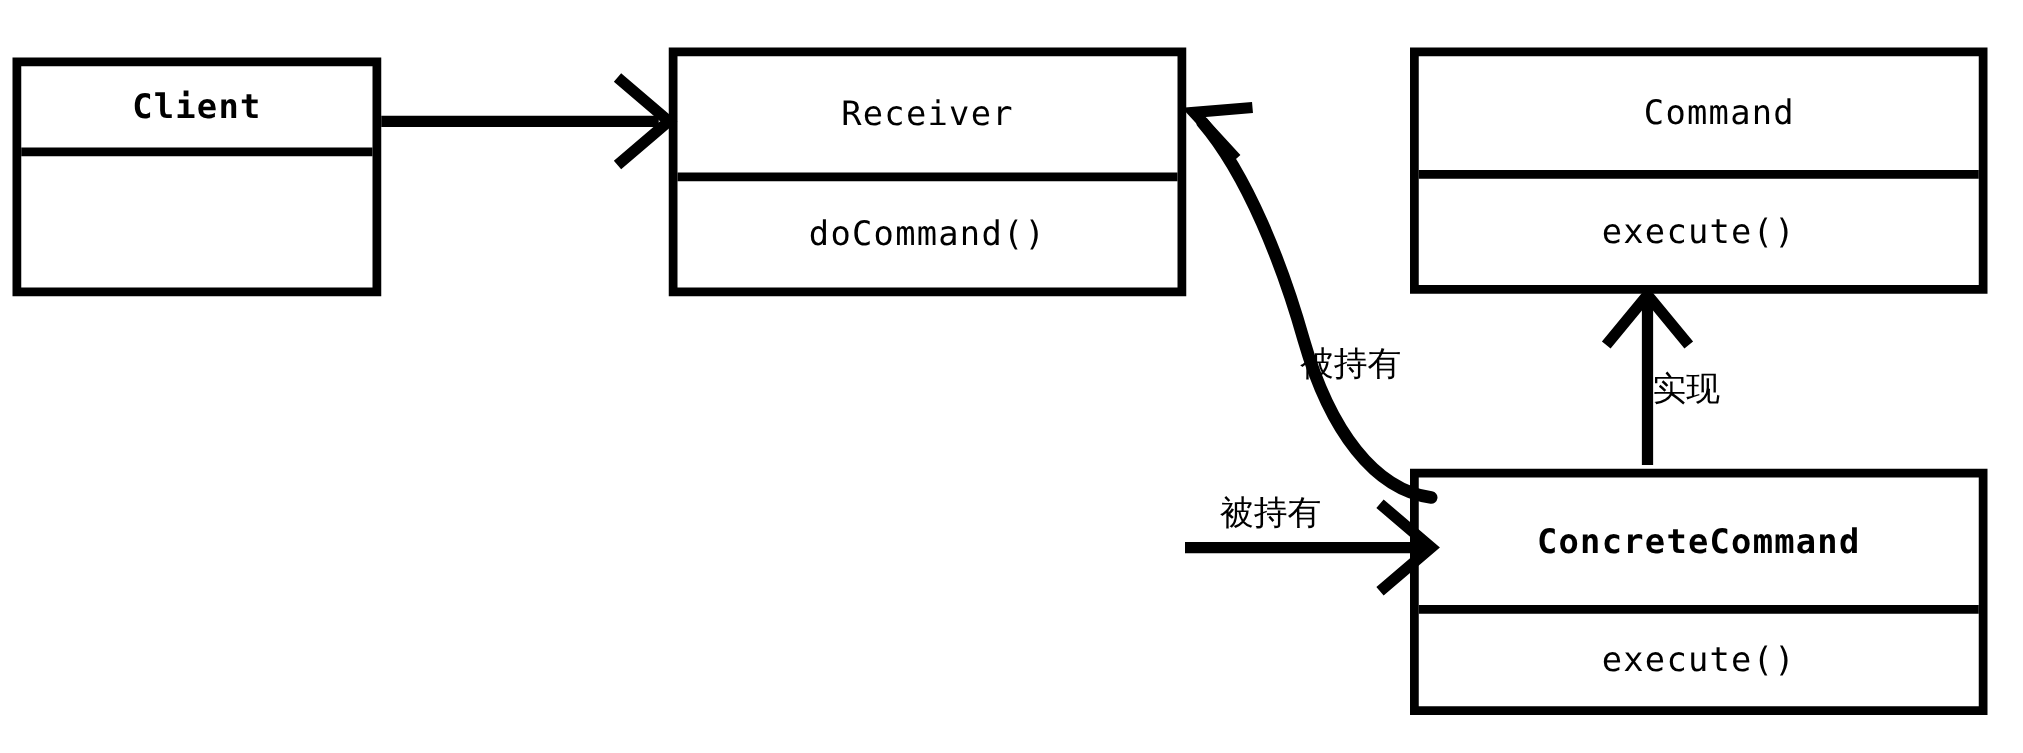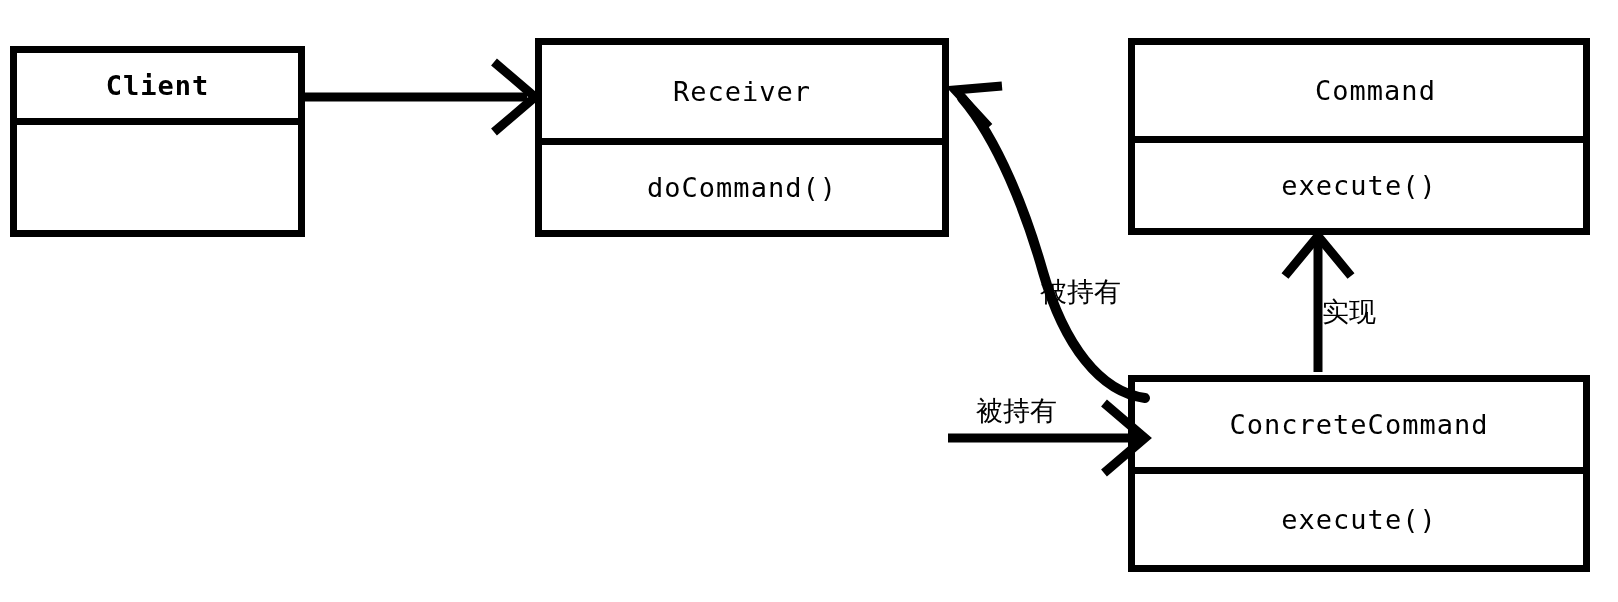--- a/index.html
+++ b/index.html
@@ -92,21 +92,21 @@
     <div class="uml-compartment name-compartment" style="height:98px;padding-left:33px;">
       <span class="uml-text">Command</span>
     </div>
     <div class="uml-compartment members-compartment" style="flex:1;">
       <span class="uml-text">execute()</span>
     </div>
   </div>
 
 
   <div class="uml-class" id="box-concrete-command" style="left:1128px; top:375px; width:462px; height:197px;">
-    <div class="uml-compartment name-compartment" style="height:92px;">
+    <div class="uml-compartment name-compartment" style="height:109px;font-weight:bold;">
       <span class="uml-text">ConcreteCommand</span>
     </div>
     <div class="uml-compartment members-compartment" style="flex:1;">
       <span class="uml-text">execute()</span>
     </div>
   </div>
 
   <svg id="connector-layer" viewBox="0 0 1618 602">
 
     <g>

